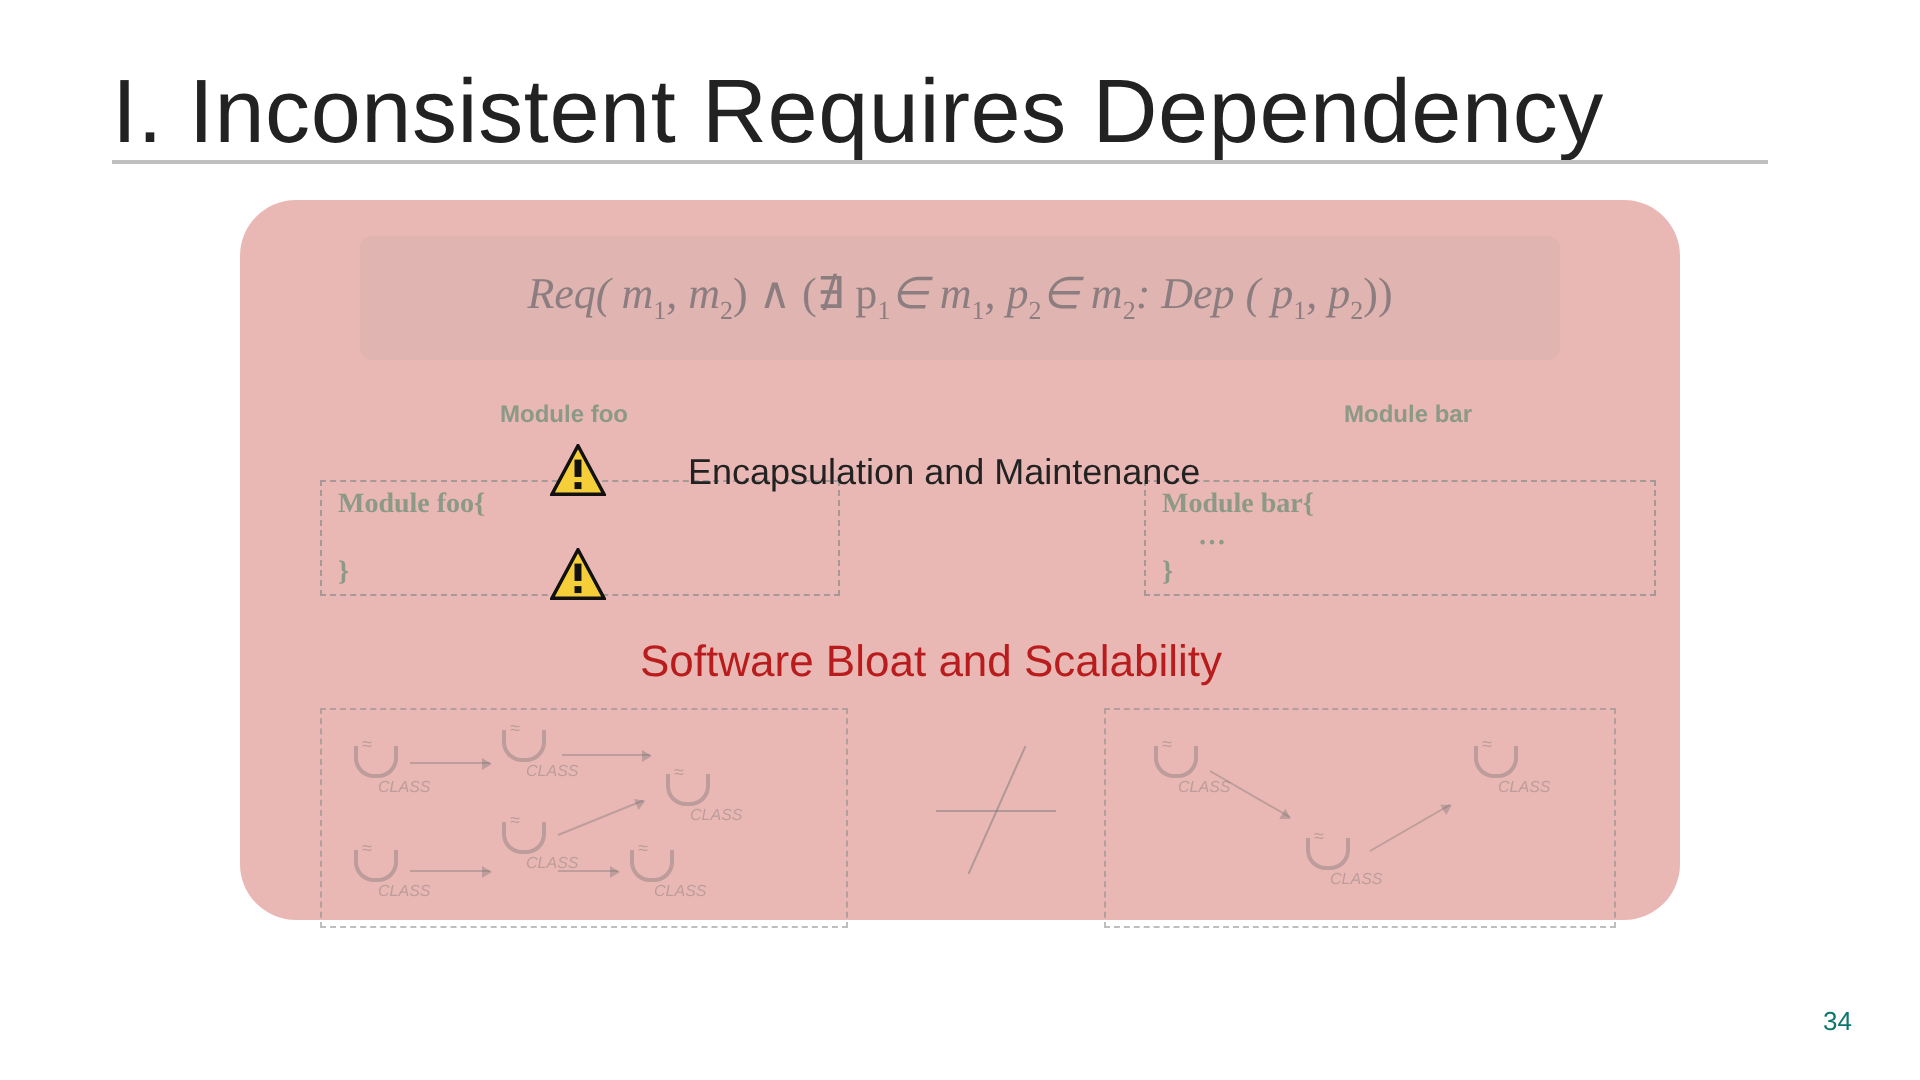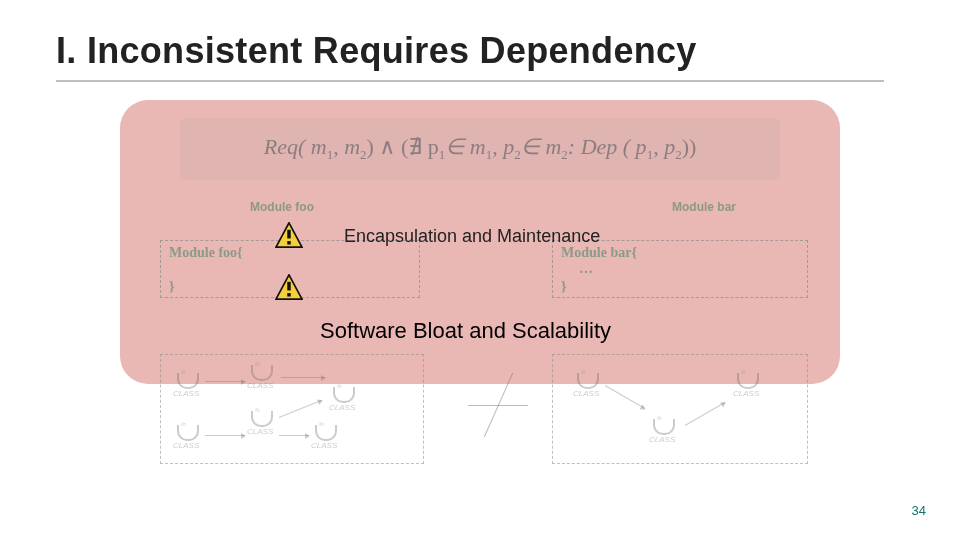--- a/index.html
+++ b/index.html
@@ -1,54 +1,54 @@
 <!DOCTYPE html>
 <html><head>
 <meta charset="utf-8">
 <style>
   * { box-sizing: border-box; margin: 0; padding: 0; }
   html, body { width: 960px; height: 540px; background: #fff; font-family: Arial, Helvetica, sans-serif; color: #222; }
   .slide { position: relative; width: 960px; height: 540px; }
 
-  .title { position: absolute; left: 56px; top: 30px; font-size: 36px; font-weight: 700; letter-spacing: 0.3px; }
+  .title { position: absolute; left: 56px; top: 30px; font-size: 45px; font-weight: 400; letter-spacing: 0.3px; }
   .title-rule { position: absolute; left: 56px; top: 80px; width: 828px; height: 0; border-top: 2px solid #bfbfbf; }
 
-  .panel { position: absolute; left: 120px; top: 100px; width: 720px; height: 284px; background: #e9b8b5; border-radius: 28px; }
+  .panel { position: absolute; left: 120px; top: 100px; width: 720px; height: 360px; background: #e9b8b5; border-radius: 28px; }
 
   .formula-box { position: absolute; left: 60px; top: 18px; width: 600px; height: 62px; background: rgba(220,178,175,0.7); border-radius: 6px; display: flex; align-items: center; justify-content: center; }
   .formula { font-family: "Cambria Math", "STIX", serif; font-size: 22px; font-style: italic; color: rgba(100,100,104,0.68); white-space: nowrap; }
   .formula .sub { font-size: 13px; vertical-align: sub; font-style: normal; }
   .formula .op { font-style: normal; }
 
   .mod-header { position: absolute; top: 100px; font-size: 12px; font-weight: 600; color: rgba(130,150,130,0.9); }
   .mod-header.left { left: 130px; }
   .mod-header.right { left: 520px; margin-left: 32px; }
 
   .code-box { position: absolute; border: 1.5px dashed rgba(140,140,140,0.7); width: 260px; height: 58px; padding: 4px 8px; font-size: 14px; font-weight: 600; color: rgba(130,150,130,0.9); font-family: Liberation Serif, serif; }
   .code-box .l2 { padding-left: 18px; }
   .code-box .closebrace { position: absolute; left: 8px; bottom: 2px; }
   .code-box.left { left: 40px; top: 140px; }
-  .code-box.right { left: 432px; top: 140px; width: 256px; }
+  .code-box.right { left: 452px; top: 140px; width: 256px; }
 
   .warning { position: absolute; width: 28px; height: 26px; }
   .warning svg { width: 100%; height: 100%; display: block; }
   .warning.w1 { left: 155px; top: 122px; }
   .warning.w2 { left: 155px; top: 174px; }
 
   .caption1 { position: absolute; left: 200px; top: 126px; font-size: 18px; color: #222; line-height: 1.18; margin-left: 24px; }
-  .caption2 { position: absolute; left: 200px; top: 218px; font-size: 22px; color: #000000; }
+  .caption2 { position: absolute; left: 200px; top: 218px; font-size: 22px; color: #b91c1c; }
 
   .diagram-box { position: absolute; border: 1.5px dashed rgba(140,140,140,0.55); height: 110px; }
   .diagram-box.left { left: 40px; top: 254px; width: 264px; }
   .diagram-box.right { left: 432px; top: 254px; width: 256px; }
 
   .node { position: absolute; width: 44px; height: 34px; filter: saturate(0.2) opacity(0.35); }
   .node .cup { width: 22px; height: 16px; border: 2px solid #6a6a6a; border-top: none; border-radius: 0 0 10px 10px; position: absolute; left: 4px; top: 4px; }
   .node .steam { position: absolute; left: 8px; top: -2px; font-size: 9px; color: #6a6a6a; }
-  .node .lbl { position: absolute; left: 0; top: 20px; font-size: 8px; color: #6a6a6a; font-style: italic; }
+  .node .lbl { position: absolute; left: 16px; top: 20px; font-size: 8px; color: #6a6a6a; font-style: italic; }
 
   .arrow { position: absolute; height: 0; border-top: 1.5px solid rgba(110,110,110,0.35); }
   .arrow::after { content: ""; position: absolute; right: -1px; top: -3px; width: 0; height: 0; border-left: 5px solid rgba(110,110,110,0.35); border-top: 3px solid transparent; border-bottom: 3px solid transparent; }
 
   .slash { position: absolute; left: 348px; top: 260px; width: 60px; height: 90px; }
   .slash::before { content: ""; position: absolute; left: 0; top: 45px; width: 60px; border-top: 1.5px solid rgba(120,120,120,0.5); }
   .slash::after { content: ""; position: absolute; left: 30px; top: 10px; height: 70px; width: 0; border-left: 1.5px solid rgba(120,120,120,0.5); transform: rotate(24deg); }
 
   .pagenum { position: absolute; right: 34px; bottom: 22px; font-size: 13px; color: #0f766e; }
 </style>

